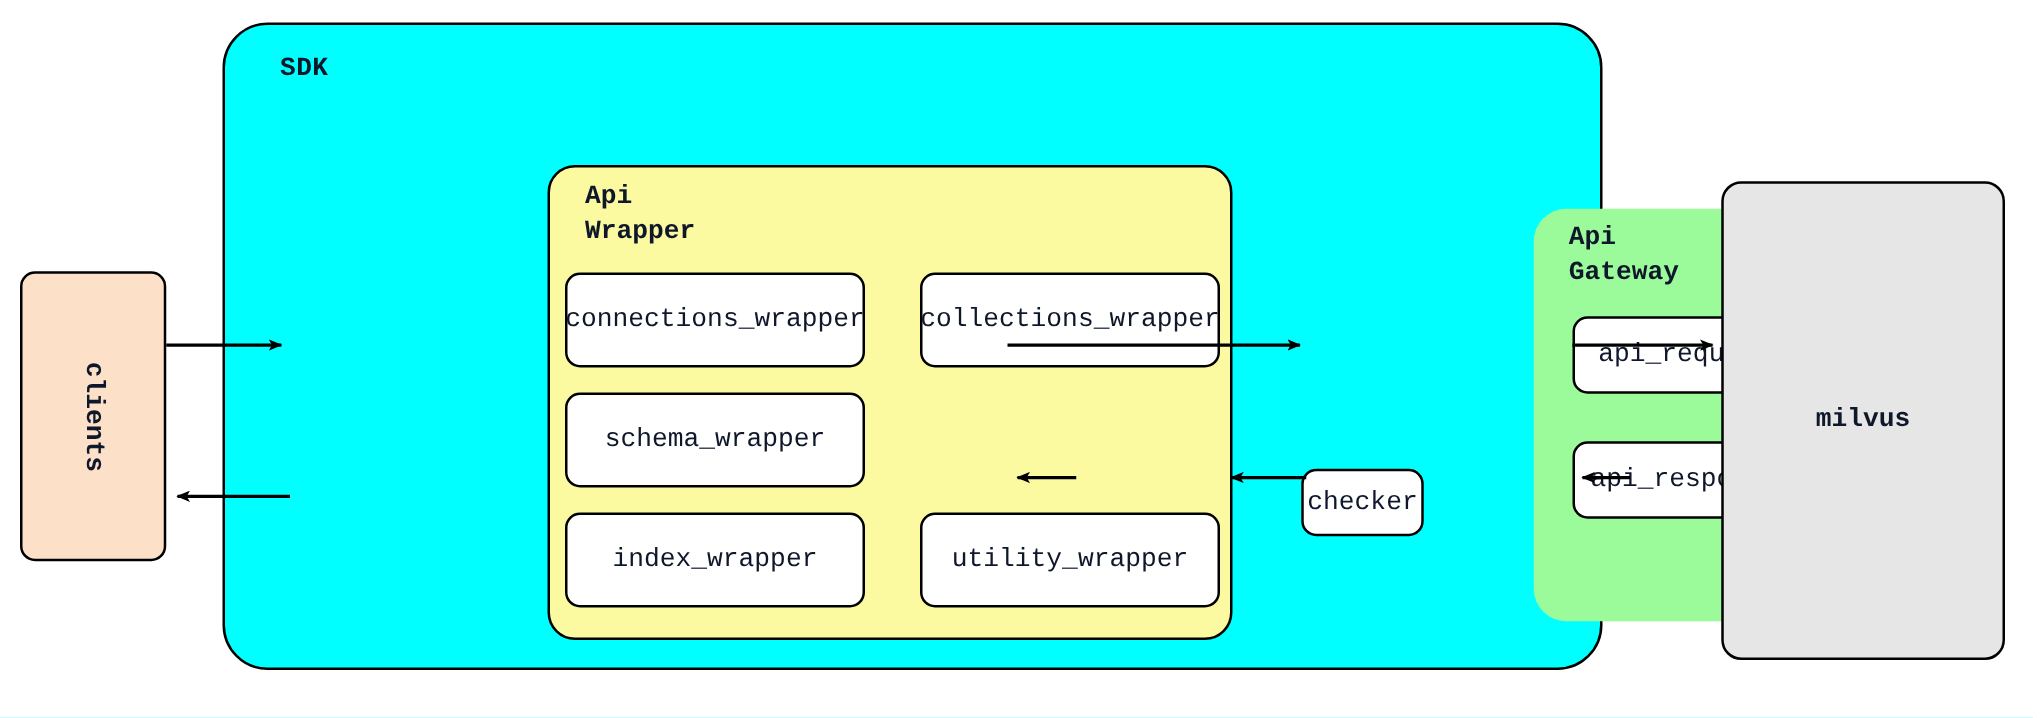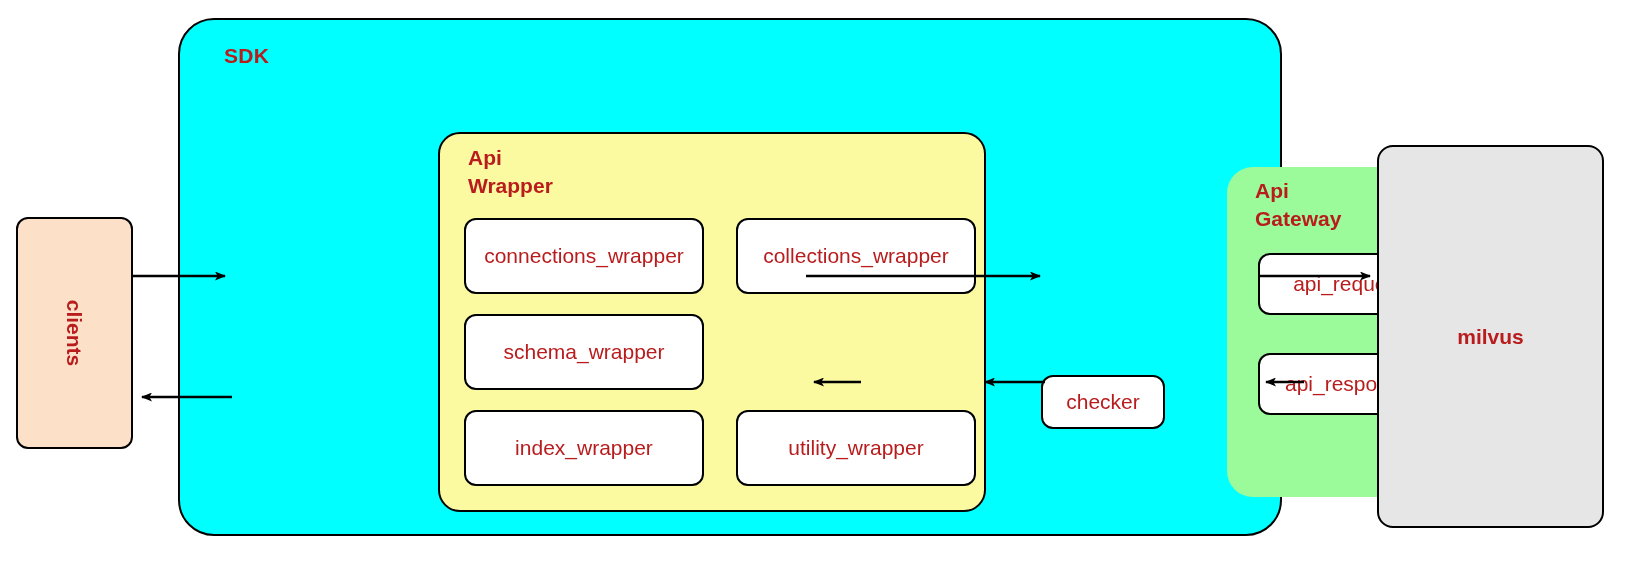--- a/index.html
+++ b/index.html
@@ -20,21 +20,22 @@
     width: 1634px;
     height: 574px;
   }
   .box {
     position: absolute;
     box-sizing: border-box;
     border: 2px solid #000000;
     display: flex;
     align-items: center;
     justify-content: center;
-    color: #b91c1c;
+    color: #0f172a;
+    font-family: Liberation Mono, monospace;
   }
 
   
   #sdk-container {
     left: 178px;
     top: 18px;
     width: 1104px;
     height: 518px;
     background: #00FFFF;
     border-radius: 36px;
@@ -70,21 +71,21 @@
   }
 
   
   .leaf {
     background: #FFFFFF;
     border-radius: 12px;
     font-size: 21px;
     height: 76px;
     width: 240px;
   }
-  .leaf.col-l { left: 24px; text-align: right; }
+  .leaf.col-l { left: 12px; text-align: right; }
   .leaf.col-r { left: 296px; }
   .leaf.row-1 { top: 84px; }
   .leaf.row-2 { top: 180px; }
   .leaf.row-3 { top: 276px; }
 
   
   #api-gateway-group {
     left: 1047px;
     top: 147px;
     width: 240px;
@@ -111,21 +112,21 @@
     width: 180px;
     height: 62px;
   }
   #api-request-box { top: 86px; }
   #api-response-box { top: 186px; }
 
   
   #checker-box {
     left: 861px;
     top: 355px;
-    width: 124px;
+    width: 98px;
     height: 54px;
     background: #FFFFFF;
     border-radius: 12px;
     font-size: 21px;
   }
 
   
   #clients-box {
     left: 16px;
     top: 217px;

